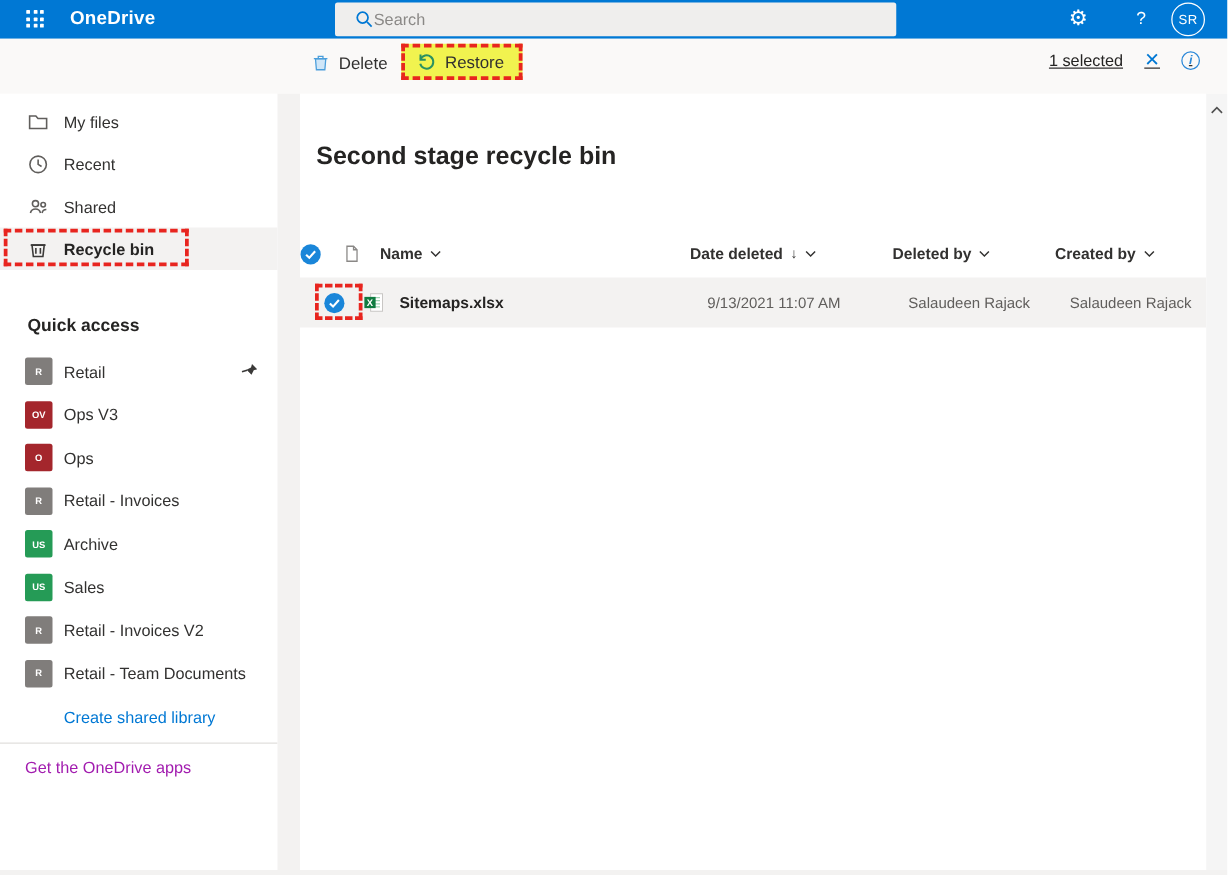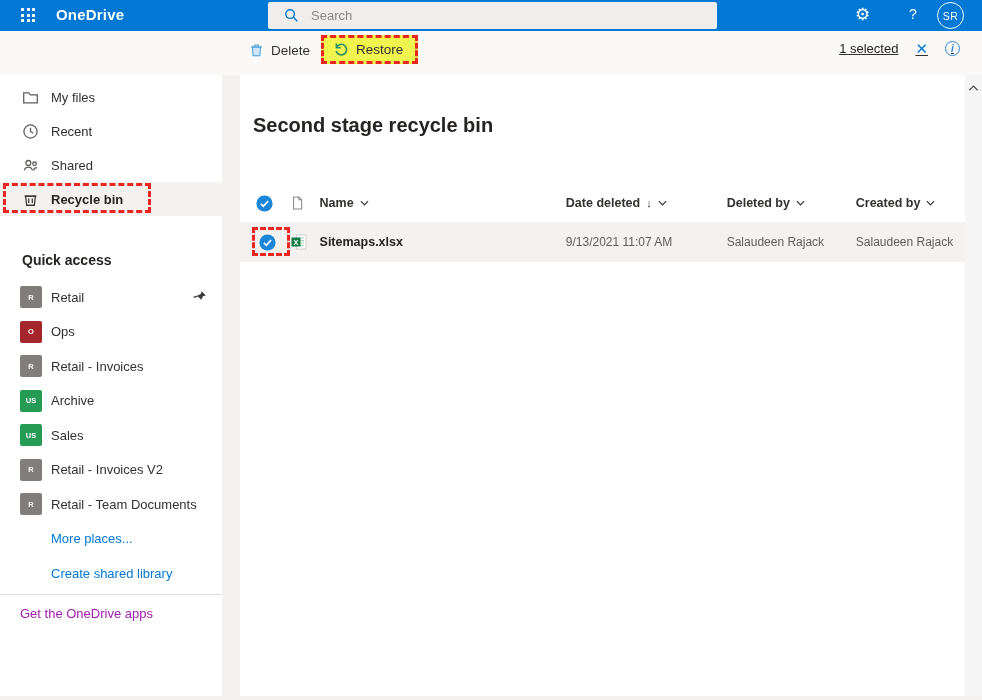--- a/index.html
+++ b/index.html
@@ -11,21 +11,21 @@
   
   .topbar { position:absolute; left:0; top:0; width:982px; height:31px; background:#0078d4; }
   .waffle { position:absolute; left:21px; top:8px; width:16px; height:16px;
             display:grid; grid-template-columns:repeat(3,3px); grid-template-rows:repeat(3,3px);
             gap:2.5px; cursor:pointer; }
   .waffle span { width:3px; height:3px; background:#fff; border-radius:0.5px; }
   .app-title { position:absolute; left:56px; top:6px; color:#fff; font-size:15px; font-weight:bold; letter-spacing:.2px; }
   .searchbox { position:absolute; left:268px; top:2px; width:449px; height:27px;
                background:#efeeed; border-radius:2px; display:flex; align-items:center; }
   .searchbox svg { margin-left:16px; }
-  .searchbox input { border:none; outline:none; background:transparent; margin-left:12px;
+  .searchbox input { border:none; outline:none; background:transparent; 
                      font-size:13px; color:#a16207; width:380px; font-family:"Liberation Sans",sans-serif; }
   .searchbox input::placeholder { color:#8a8886; }
   .tb-gear { position:absolute; left:855px; top:4px; color:#fff; font-size:17px; cursor:pointer; }
   .tb-help { position:absolute; left:909px; top:6px; color:#fff; font-size:14px; cursor:pointer; }
   .tb-avatar { position:absolute; left:937px; top:2px; width:27px; height:27px; border:1.5px solid #fff;
                border-radius:50%; color:#fff; font-size:10.5px; display:flex; align-items:center;
                justify-content:center; letter-spacing:.5px; cursor:pointer; }
   
   .toolbar { position:absolute; left:0; top:31px; width:982px; height:44px; background:#faf9f8; }
   .tbtn { position:absolute; display:flex; align-items:center; gap:7px; cursor:pointer;
@@ -62,21 +62,21 @@
                font-size:13px; color:#a21caf; cursor:pointer; }
   
   .gutter { position:absolute; left:222px; top:75px; width:18px; height:625px; background:#f3f2f1; }
   .scrollbar { position:absolute; left:965px; top:75px; width:17px; height:621px; background:#f5f5f5; }
   .scroll-up { position:absolute; left:3px; top:9px; cursor:pointer; }
   .bottom-strip { position:absolute; left:0; top:696px; width:982px; height:4px; background:#f3f2f1; }
   
   .main { position:absolute; left:240px; top:75px; width:725px; height:621px; background:#fff; }
   .page-title { position:absolute; left:13px; top:39px; font-size:20px; font-weight:bold; color:#252423; }
   .grid-header { position:absolute; left:0; top:113px; width:725px; height:30px;
-                 display:flex; align-items:center; padding-left:16px; }
+                 display:flex; align-items:center; }
   .grid-row { position:absolute; left:0; top:147px; width:725px; height:40px; background:#f3f2f1;
               display:flex; align-items:center; padding-left:16px; cursor:pointer; }
   .col-check { width:34px; position:relative; display:flex; align-items:center; }
   .col-icon  { width:30px; display:flex; align-items:center; }
   .col-name  { width:248px; }
   .col-date  { width:162px; }
   .col-by    { width:130px; }
   .col-by2   { width:110px; }
   .hdr-label { font-size:12.5px; font-weight:bold; color:#323130; display:flex; align-items:center; gap:6px; }
   .sort-arrow { font-size:11px; color:#323130; font-weight:normal; }
@@ -175,20 +175,24 @@
 
   <div class="qa-item">
     <span class="qa-sq sq-gray">R</span>
     <span>Retail</span>
     <svg class="qa-pin" width="16" height="16" viewBox="0 0 16 16">
       <path d="M9.6 2.2 L13.8 6.4 L11 7.2 L9.2 10.8 L5.2 6.8 L8.8 5 Z" fill="#3b3a39"></path>
       <path d="M5.6 7.2 L1.6 8.4" stroke="#3b3a39" stroke-width="1.4"></path>
     </svg>
   </div>
 
+  <div class="qa-item">
+    <span class="qa-sq sq-red">OV</span>
+    <span>Ops V3</span>
+  </div>
 
   <div class="qa-item">
     <span class="qa-sq sq-red">O</span>
     <span>Ops</span>
   </div>
 
   <div class="qa-item">
     <span class="qa-sq sq-gray">R</span>
     <span>Retail - Invoices</span>
   </div>
@@ -206,21 +210,20 @@
   <div class="qa-item">
     <span class="qa-sq sq-gray">R</span>
     <span>Retail - Invoices V2</span>
   </div>
 
   <div class="qa-item">
     <span class="qa-sq sq-gray">R</span>
     <span>Retail - Team Documents</span>
   </div>
 
-  <div class="side-link">More places...</div>
   <div class="side-link">Create shared library</div>
 
   <div class="side-divider"></div>
 
   <div class="foot-link">Get the OneDrive apps</div>
 </div>
 
 <div class="gutter"></div>
 
 <div class="main">

